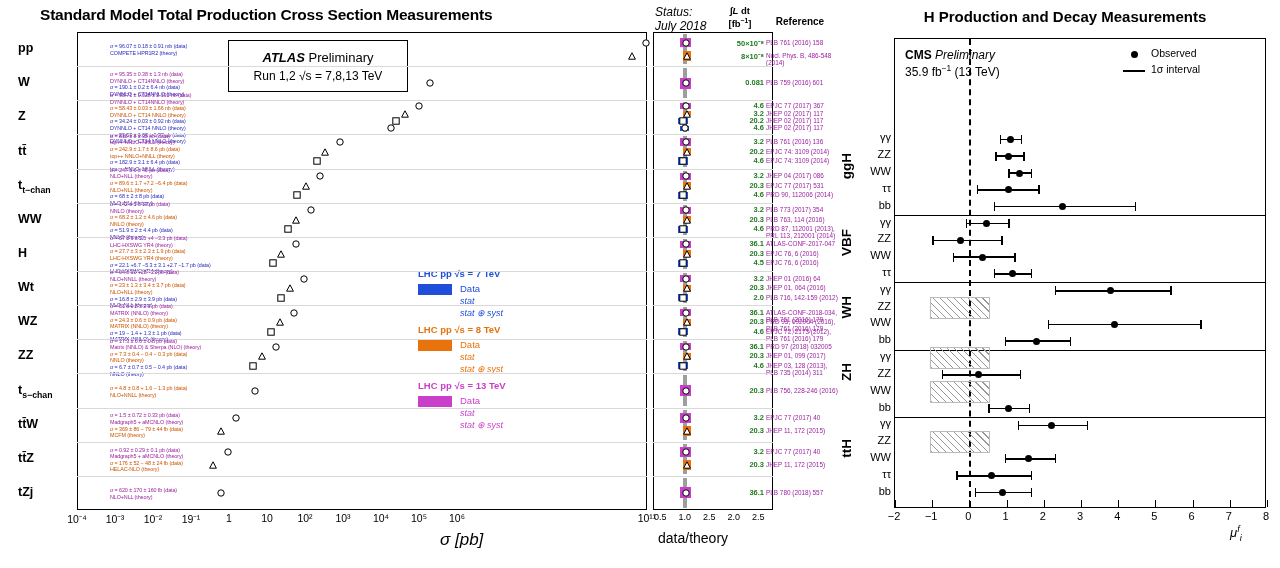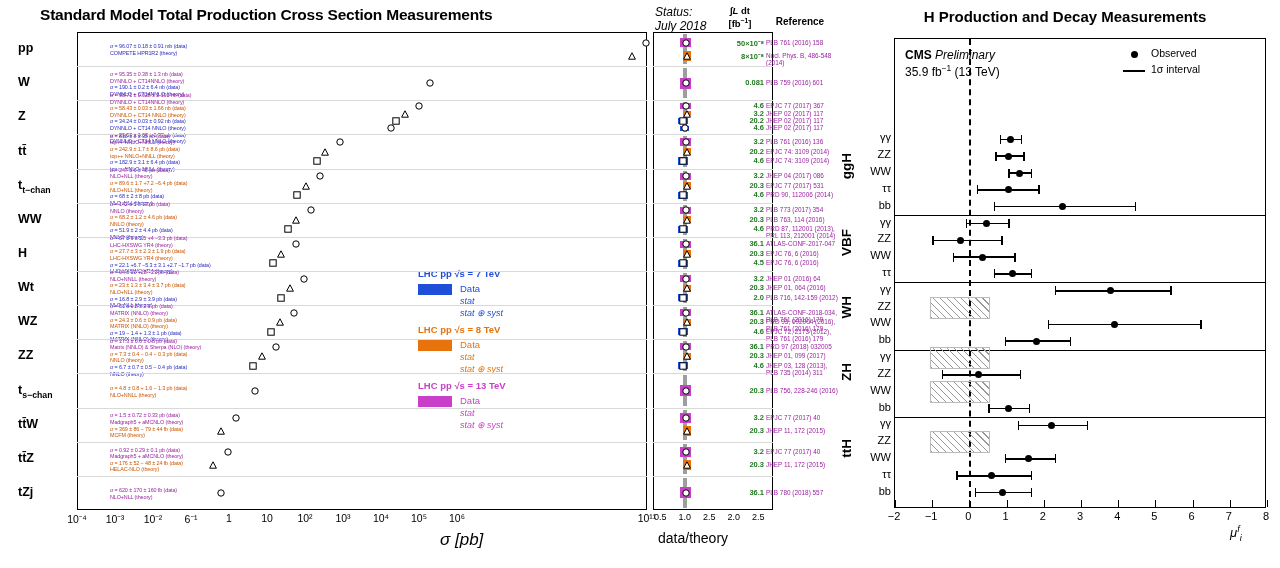--- a/index.html
+++ b/index.html
@@ -173,20 +173,25 @@
 
   <div id="lumi-header">
     ∫<span style="font-style:italic;">L</span> dt<br>[fb<span class="sup">−1</span>]
   </div>
   <div id="ref-header">Reference</div>
 
   <div id="xs-plot"></div>
 
   <div id="ratio-plot"></div>
 
+  <div id="atlas-legend">
+    <div class="l1"><b>ATLAS</b>
+      <span>Preliminary</span></div>
+    <div class="l2">Run 1,2   √s = 7,8,13 TeV</div>
+  </div>
 
   <div id="key-legend">
     <div style="height:16px;"></div>
     <div class="key-row" style="height:15px;">
       <div class="key-txt key-head" style="color:#1f4fd8;left:0;text-align:center;">LHC pp  √s = 7 TeV</div>
     </div>
     <div class="key-row" style="height:13px;">
       <div class="key-swatch" style="background:#1f4fd8;"></div>
       <div class="key-txt" style="color:#1f4fd8;">Data</div>
     </div>
@@ -788,21 +793,21 @@
       <div class="rbox" style="left: 672.878px; top: 477.857px; width: 3.91837px; height: 30.1429px; background: rgb(158, 158, 158);"></div>
       <div class="rbox" style="left: 670.429px; top: 487.429px; width: 10.7755px; height: 11px; background: rgb(201, 63, 201);"></div>
       <div class="mk" style="left: 671.816px; top: 488.929px;">
         <svg width="8" height="8">
           <circle cx="4" cy="4" r="3.2" fill="#fff" stroke="#000" stroke-width="1"></circle>
         </svg>
       </div>
       <div class="xtick" style="left: 47px;">10⁻⁴</div>
       <div class="xtick" style="left: 85px; text-align: center;">10⁻³</div>
       <div class="xtick" style="left: 123px;">10⁻²</div>
-      <div class="xtick" style="left: 161px;">6⁻¹</div>
+      <div class="xtick" style="left: 161px;">19⁻¹</div>
       <div class="xtick" style="left: 199px;">1</div>
       <div class="xtick" style="left: 237px; text-align: center;">10</div>
       <div class="xtick" style="left: 275px;">10²</div>
       <div class="xtick" style="left: 313px;">10³</div>
       <div class="xtick" style="left: 351px;">10⁴</div>
       <div class="xtick" style="left: 389px;">10⁵</div>
       <div class="xtick" style="left: 427px;">10⁶</div>
       <div class="xtick" style="left: 617px;">10¹¹</div>
       <div class="rtick" style="left: 637.347px;">0.5</div>
       <div class="rtick" style="left: 661.837px;">1.0</div>

